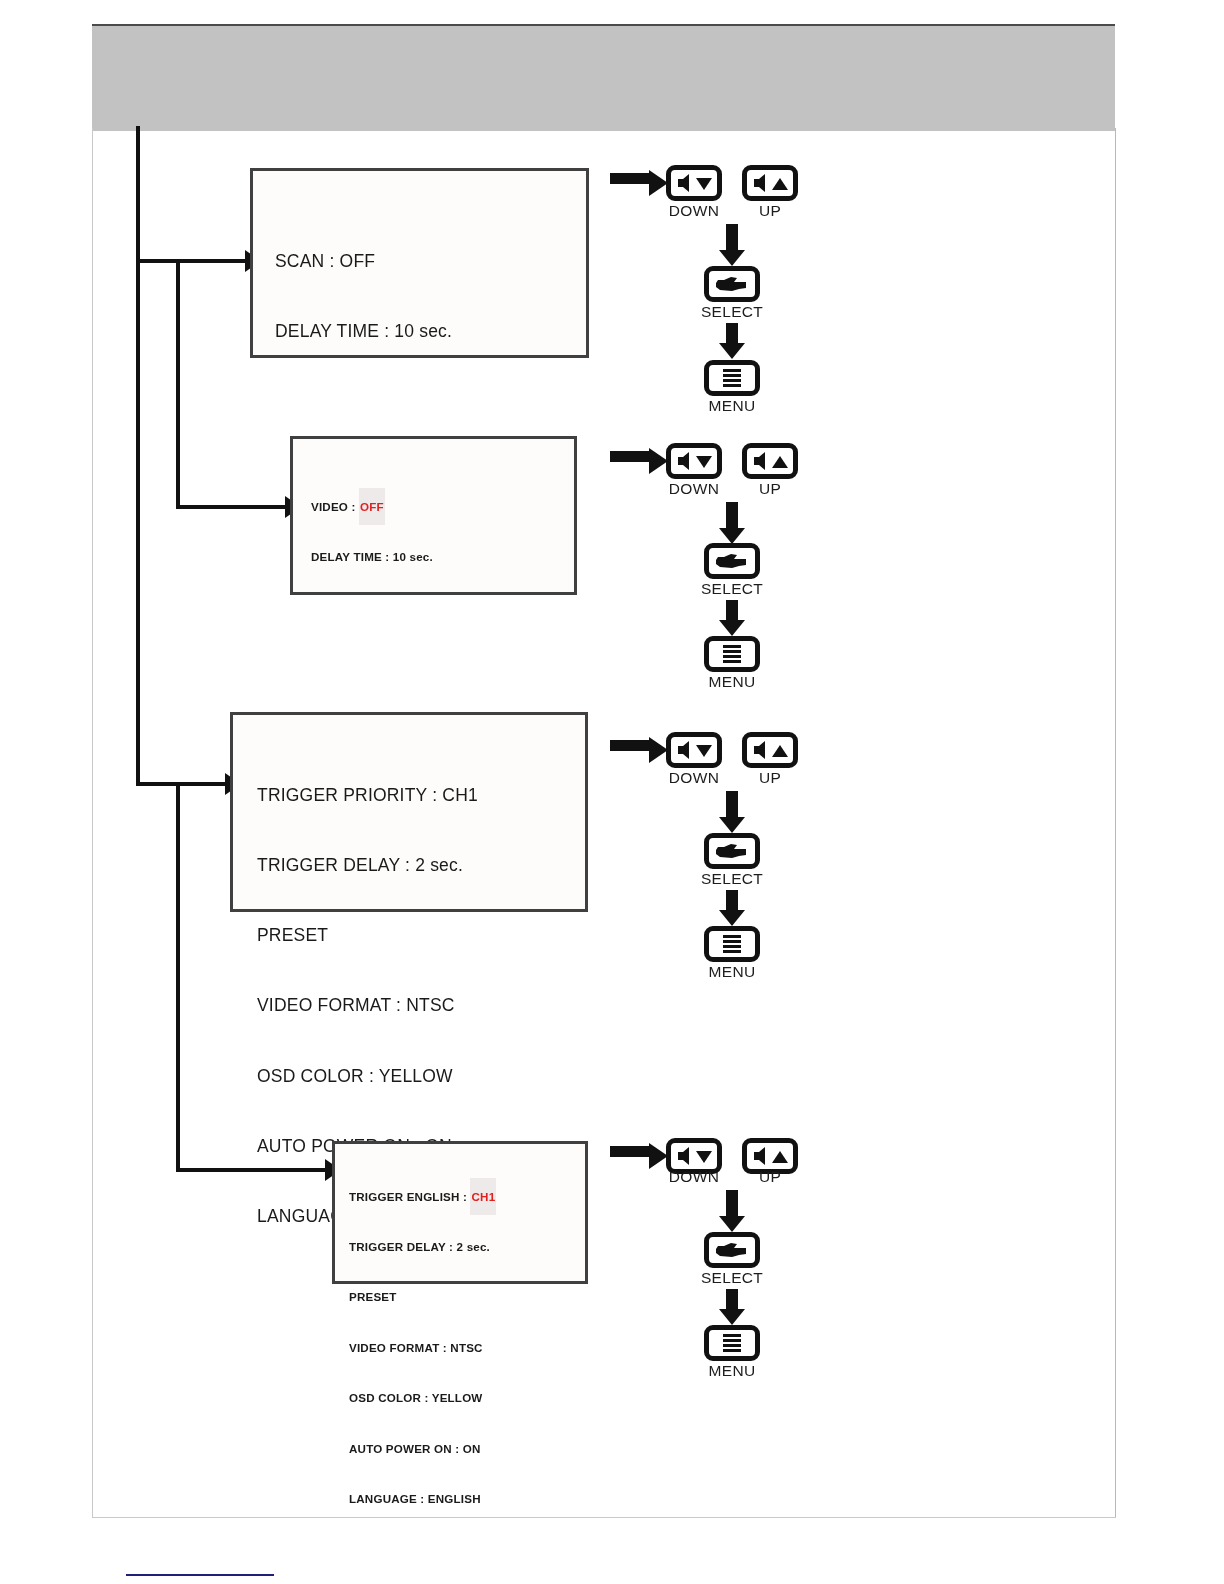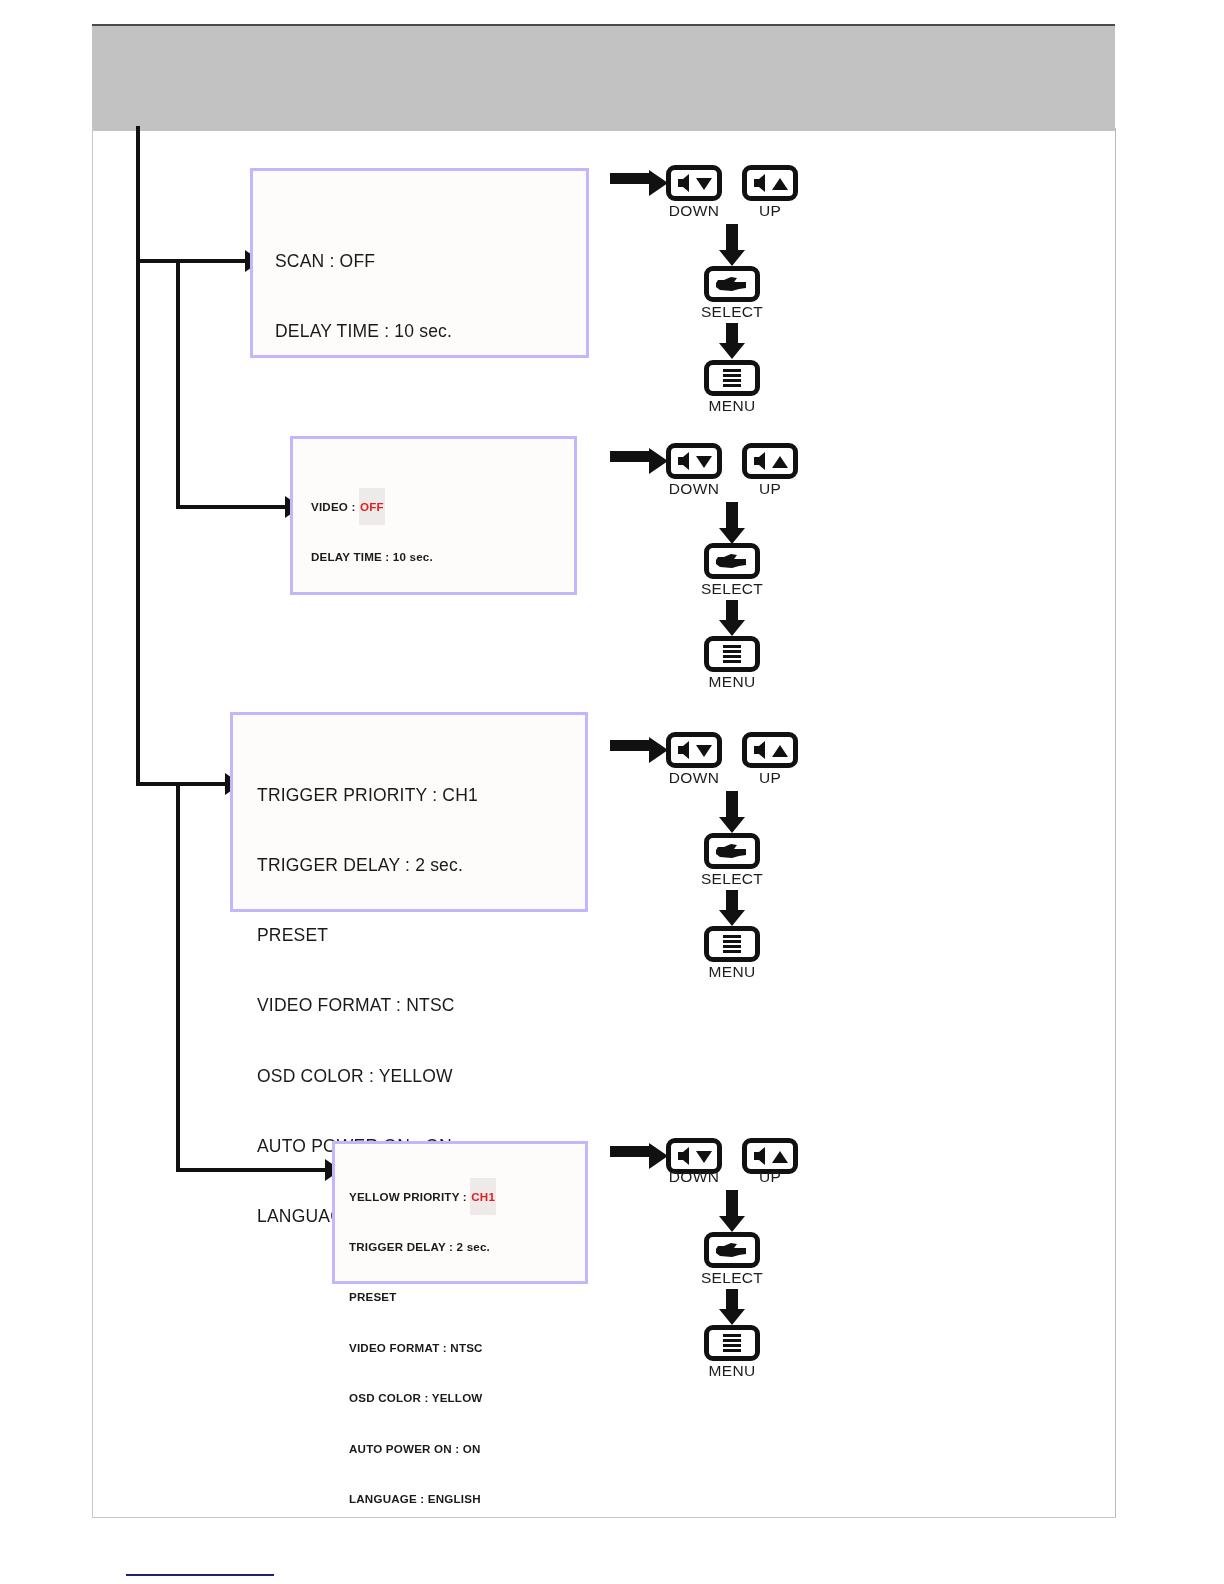--- a/index.html
+++ b/index.html
@@ -67,21 +67,21 @@
     width: 0; height: 0;
     border-top: 11px solid transparent;
     border-bottom: 11px solid transparent;
     border-left: 16px solid #111111;
   }
 
   
   .osd-panel {
     position: absolute;
     background: #fdfcfa;
-    border: 3px solid #c4b5fd;
+    border: 3px solid #404040;
     box-sizing: border-box;
   }
   .osd-lines {
     position: absolute;
     white-space: pre;
     color: #1a1a1a;
     letter-spacing: 0.2px;
   }
   .osd-line { display: block; }
   .hl {
@@ -372,21 +372,21 @@
         <rect x="8" y="7" width="18" height="3" fill="#111"></rect>
         <rect x="8" y="12" width="18" height="3" fill="#111"></rect>
         <rect x="8" y="17" width="18" height="3" fill="#111"></rect>
       </svg>
     </span>
   </div>
   <div class="key-label" style="left:672px; top:963px;">MENU</div>
 
   <div class="osd-panel small" style="left:332px; top:1141px; width:256px; height:143px;">
     <div class="osd-lines" style="left:14px; top:11px;">
-      <span class="osd-line"><span>YELLOW PRIORITY : </span><span class="hl">CH1</span></span>
+      <span class="osd-line"><span>TRIGGER ENGLISH : </span><span class="hl">CH1</span></span>
       <span class="osd-line">TRIGGER DELAY : 2 sec.</span>
       <span class="osd-line">PRESET</span>
       <span class="osd-line">VIDEO FORMAT : NTSC</span>
       <span class="osd-line">OSD COLOR : YELLOW</span>
       <span class="osd-line">AUTO POWER ON : ON</span>
       <span class="osd-line">LANGUAGE : ENGLISH</span>
     </div>
   </div>
 
   <div class="block-arrow-right" style="left:610px; top:1143px; width:58px; height:26px;">

